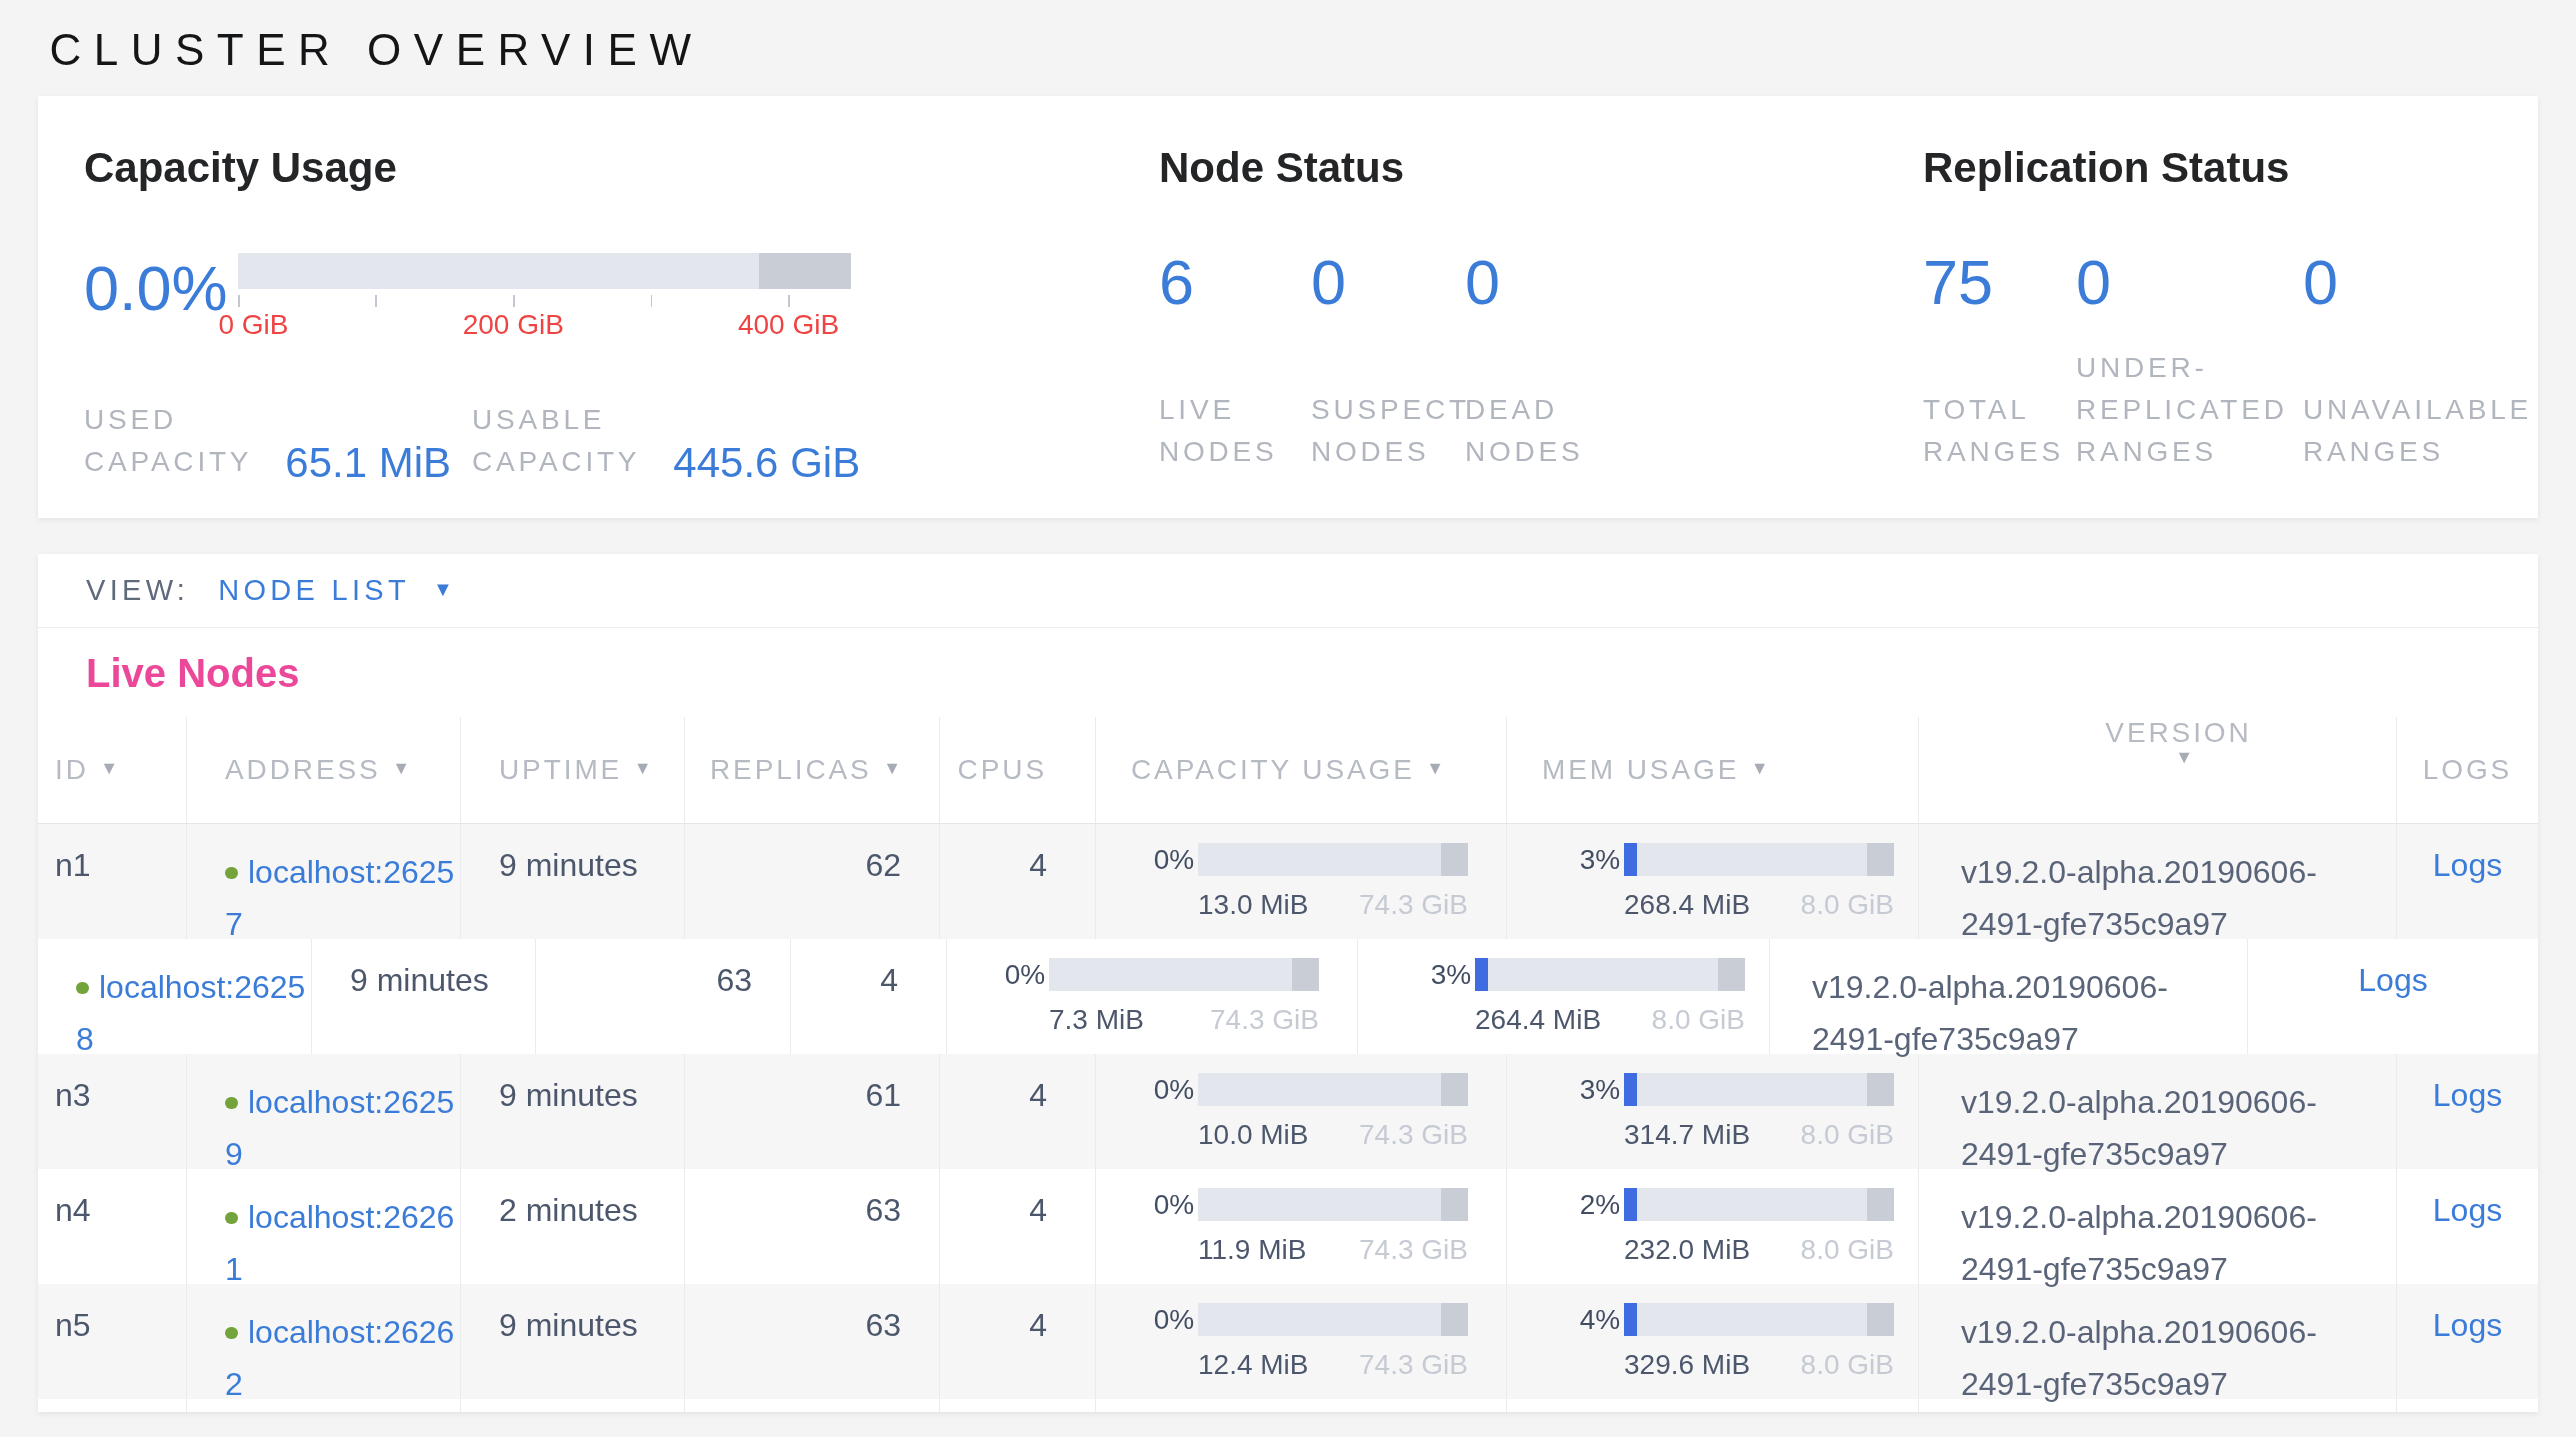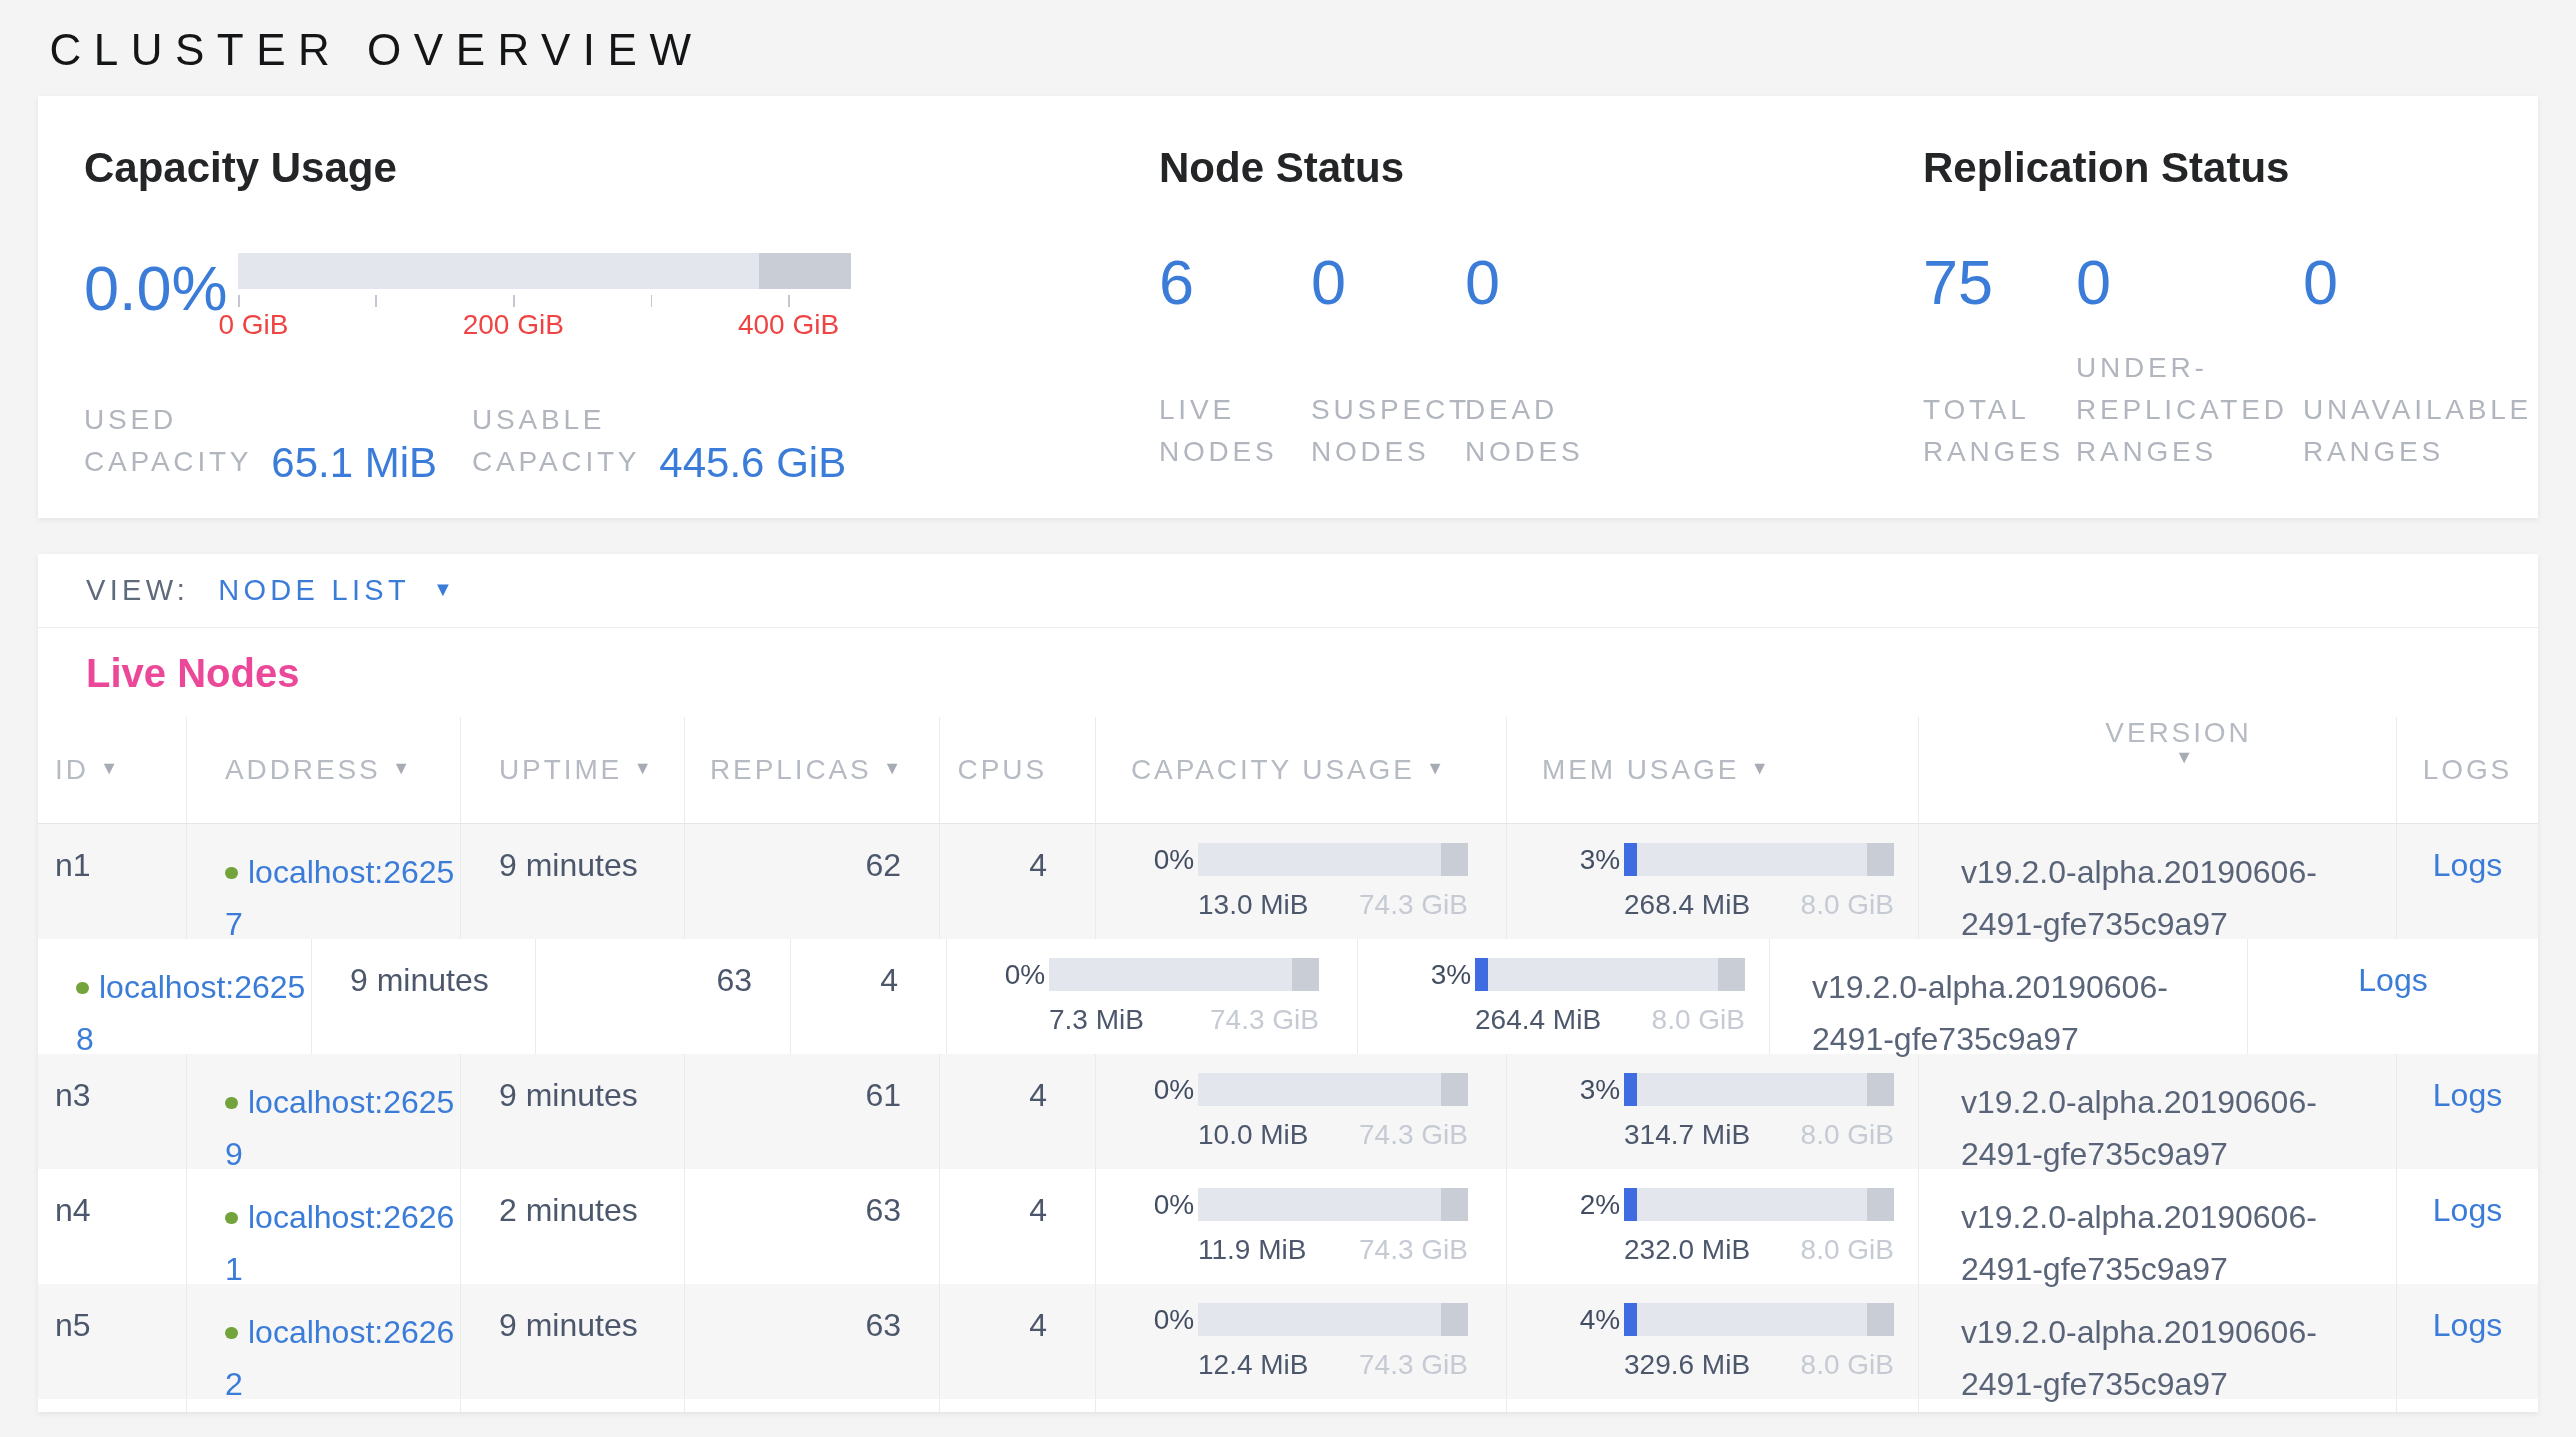--- a/index.html
+++ b/index.html
@@ -59,21 +59,21 @@
   .cap-tick-labels { position: relative; height: 36px; margin-top: 1.9px; font-size: 28px; color: #ef4444; }
   .cap-tick-labels span { position: absolute; white-space: nowrap; }
   .tl0 { left: 0; transform: translateX(-28%); }
   .tl1 { left: 44.9%; transform: translateX(-50%); }
   .tl2 { left: 89.8%; transform: translateX(-50%); }
 
   .cap-stats { display: flex; margin-top: 54px; }
   .stat-pair { display: flex; align-items: flex-end; }
   .stat-pair.first { width: 388px; }
   .pair-label { font-size: 28px; letter-spacing: 3.8px; color: var(--label_gray); line-height: 1.5; }
-  .pair-value { font-size: 42px; color: var(--blue); margin-left: 19px; margin-bottom: -3.8px; white-space: nowrap; }
+  .pair-value { font-size: 42px; color: var(--blue); margin-left: 33px; margin-bottom: -3.8px; white-space: nowrap; }
 
   .stats-row { display: flex; margin-top: 59px; height: 222px; }
   .stat { display: flex; flex-direction: column; }
   .sec-nodes .stat:nth-child(1){ width: 152px; }
   .sec-nodes .stat:nth-child(2){ width: 154px; }
   .sec-repl .stat:nth-child(1){ width: 153px; }
   .sec-repl .stat:nth-child(2){ width: 227px; }
   .stat-num { font-size: 63px; font-weight: 500; line-height: 1; color: var(--blue); }
   .stat-spacer { flex: 1; }
   .stat-label { font-size: 28px; letter-spacing: 3.8px; color: var(--label_gray); line-height: 1.5; }

